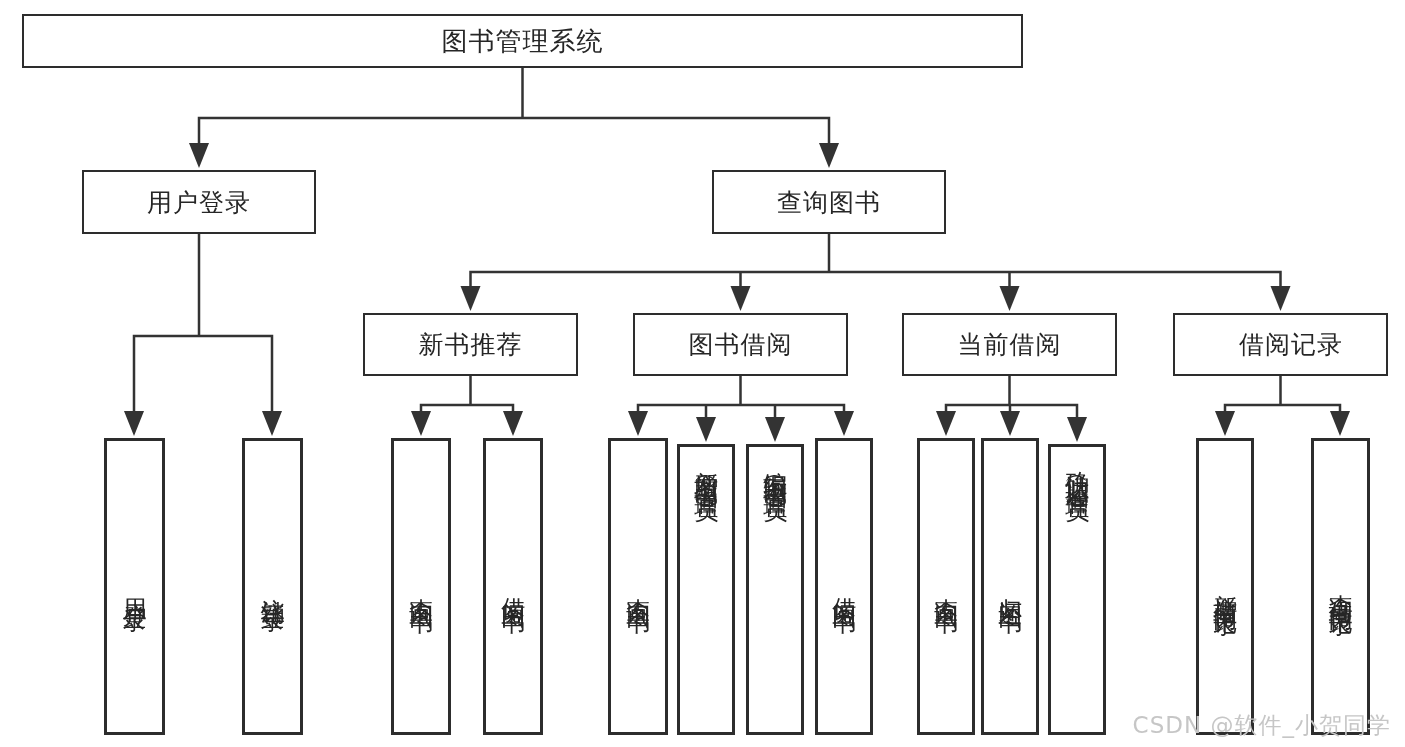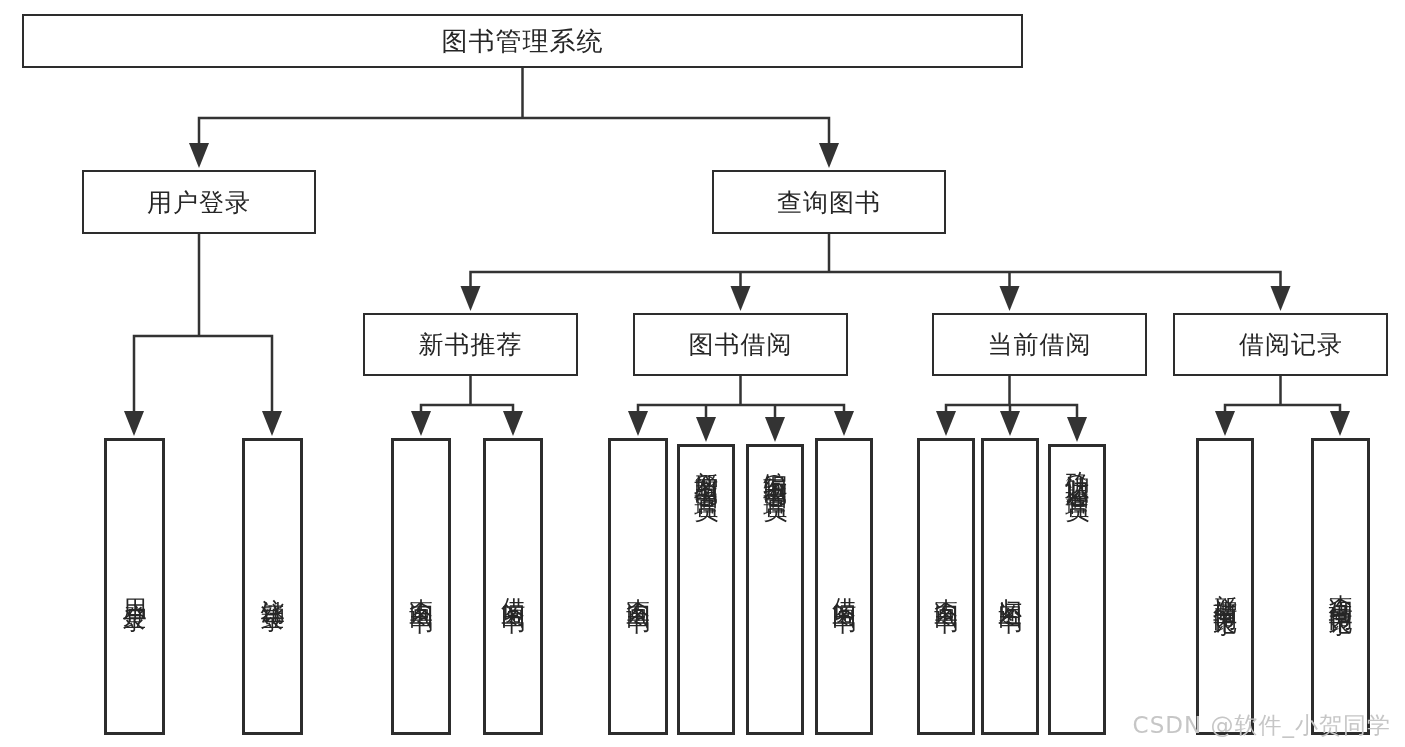--- a/index.html
+++ b/index.html
@@ -91,21 +91,21 @@
   <div class="box h-box" style="left:712px;top:170px;width:234px;height:64px;">
     <span>查询图书</span>
   </div>
 
   <div class="box h-box" style="left:633px;top:313px;width:215px;height:63px;">
     <span>图书借阅</span>
   </div>
   <div class="box h-box" style="left:363px;top:313px;width:215px;height:63px;">
     <span>新书推荐</span>
   </div>
-  <div class="box h-box" style="left:902px;top:313px;width:215px;height:63px;margin-left:30px;">
+  <div class="box h-box" style="left:902px;top:313px;width:215px;height:63px;">
     <span>当前借阅</span>
   </div>
   <div class="box h-box" style="left:1173px;top:313px;width:215px;height:63px;padding-left:21px;">
     <span>借阅记录</span>
   </div>
 
   <div class="box v-box" style="left:104px;top:438px;width:61px;height:297px;">
     <span class="v-text">用户登录</span>
   </div>
   <div class="box v-box" style="left:242px;top:438px;width:61px;height:297px;">

